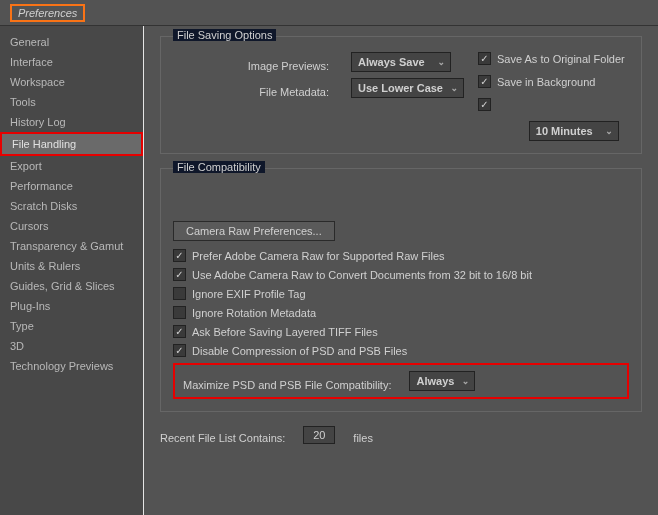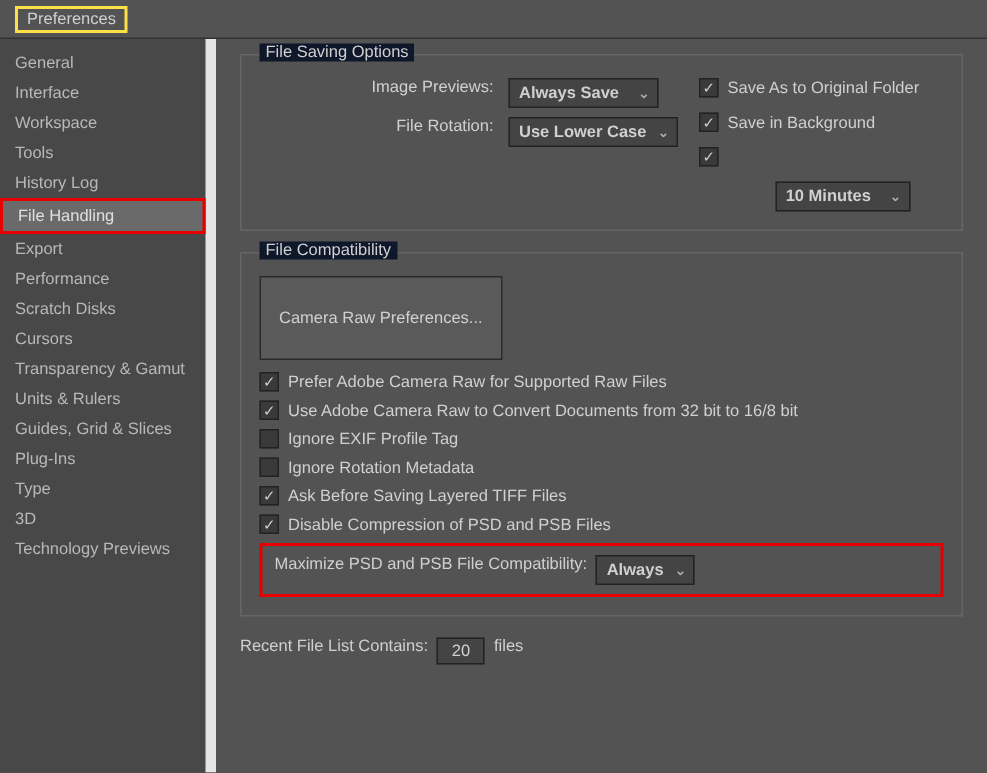--- a/index.html
+++ b/index.html
@@ -14,32 +14,33 @@
     }
     .title-bar {
       background: #535353;
       padding: 5px 10px;
       border-bottom: 1px solid #333;
       height: 26px;
       display: flex;
       align-items: center;
     }
     .title-text {
-      border: 2px solid #fde047;
+      border: 2px solid #f97316;
       padding: 1px 6px;
       color: #d0d0d0;
+      font-style: italic;
     }
     .main-area {
       display: flex;
       height: calc(100% - 26px);
     }
     .sidebar {
       width: 144px;
       background: #484848;
-      border-right: 7px solid #e5e5e5;
+      border-right: 1px solid #e5e5e5;
       padding-top: 6px;
     }
     .sidebar-item {
       padding: 3px 10px;
       color: #b8b8b8;
       cursor: pointer;
       font-size: 11px;
       line-height: 14px;
     }
     .sidebar-item.selected {
@@ -72,23 +73,23 @@
       margin-bottom: -8px;
     }
     .group::before {
       content: "";
       position: absolute;
       top: 0; left: 0; right: 0;
       border-top: 1px solid #666;
     }
     .row {
       display: flex;
-      align-items: flex-start;
+      align-items: flex-end;
       margin-bottom: 6px;
-      gap: 6px;
+      gap: 18px;
     }
     .label-right {
       width: 160px;
       text-align: right;
       padding-right: 4px;
       font-size: 11px;
     }
     .select {
       background: #444;
       border: 1px solid #222;
@@ -126,23 +127,24 @@
       font-size: 10px;
       color: #d0d0d0;
       cursor: pointer;
       flex-shrink: 0;
     }
     .chk.checked::before { content: "✓"; }
     .btn {
       background: #5a5a5a;
       border: 1px solid #2a2a2a;
       color: #d0d0d0;
-      padding: 21px 12px;
-      font-size: 11px;
-      cursor: pointer;
+      padding: 3px 12px;
+      font-size: 11px;
+      cursor: pointer;
+      margin-top: 37px;
     }
     .input-num {
       background: #444;
       border: 1px solid #222;
       color: #d0d0d0;
       padding: 2px 4px;
       width: 32px;
       font-size: 11px;
       text-align: center;
     }
@@ -192,21 +194,21 @@
       <div style="display:flex;gap:14px;margin-top:-6px;">
         <div>
           <div class="row">
             <span class="label-right">Image Previews:</span>
             <div class="select">
               <span>Always Save</span>
               <span class="caret">⌄</span>
             </div>
           </div>
           <div class="row">
-            <span class="label-right">File Rotation:</span>
+            <span class="label-right">File Metadata:</span>
             <div class="select">
               <span>Use Lower Case</span>
               <span class="caret">⌄</span>
             </div>
           </div>
         </div>
         <div class="right-col">
           <div class="chk-row">
             <span class="chk checked"></span>
             <span>Save As to Original Folder</span>

